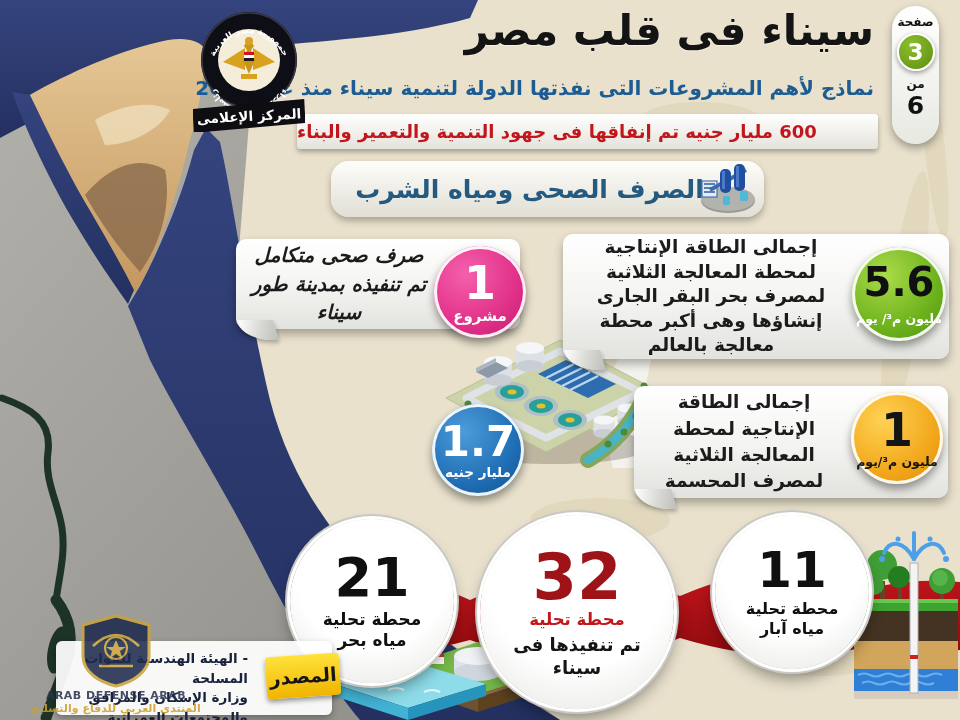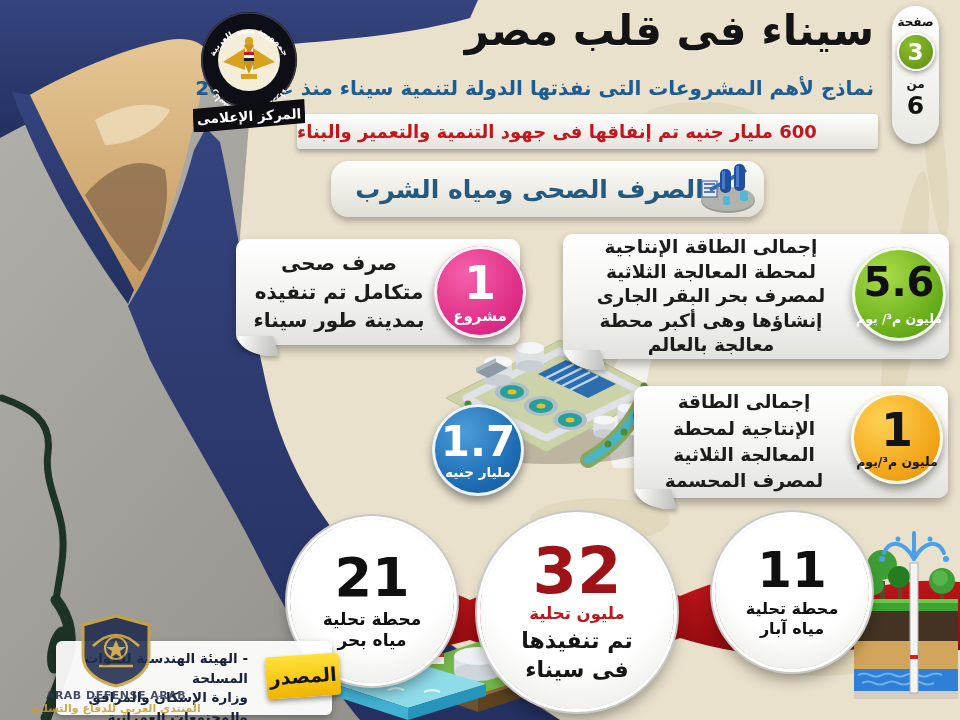--- a/index.html
+++ b/index.html
@@ -41,21 +41,21 @@
         box-shadow:0 4px 7px rgba(0,0,0,.28);display:flex;align-items:center;}
   .section-title{flex:1;text-align:center;padding-right:36px;font-size:25px;font-weight:bold;color:#245a80;}
   .section-icon{position:absolute;right:4px;top:-4px;}
 
   
   .card{position:absolute;z-index:3;background:linear-gradient(180deg,#ffffff 0%,#f3f3f1 55%,#e2e2de 100%);
         border-radius:10px;box-shadow:0 5px 10px rgba(0,0,0,.30);}
   .card::before{content:"";position:absolute;left:4px;bottom:-11px;width:36px;height:20px;
         background:linear-gradient(115deg,#ffffff 0%,#d8d8d4 55%,#bdbdb9 100%);
         border-radius:0 0 0 80%;transform:skewX(16deg);box-shadow:0 3px 4px rgba(0,0,0,.25);}
-  .card-a{left:236px;top:239px;width:284px;height:106px;}
+  .card-a{left:236px;top:239px;width:284px;height:90px;font-style:italic;}
   .card-b{left:563px;top:234px;width:386px;height:125px;}
   .card-c{left:236px;top:397px;width:284px;height:113px;}
   .card-d{left:634px;top:386px;width:314px;height:112px;}
   .card-text{position:absolute;top:0;bottom:0;display:flex;align-items:center;justify-content:center;
         text-align:center;font-weight:bold;color:#1b1b1b;}
   .card-a .card-text{left:10px;width:186px;font-size:20px;line-height:1.42;}
   .card-b .card-text{left:12px;width:272px;font-size:18.5px;line-height:1.32;}
   .card-c .card-text{left:10px;width:186px;font-size:20px;line-height:1.42;}
   .card-d .card-text{left:8px;width:204px;font-size:18.5px;line-height:1.42;}
 
@@ -87,21 +87,21 @@
         background:radial-gradient(circle at 50% 32%,#ffffff 55%,#efefed 82%,#dededa 100%);
         box-shadow:0 0 0 3px #ffffff,0 0 0 5px #c8c8c5,0 9px 16px rgba(0,0,0,.42);
         display:flex;flex-direction:column;align-items:center;justify-content:center;text-align:center;}
   .c21{left:290px;top:519px;width:164px;height:164px;}
   .c32{left:480px;top:515px;width:194px;height:194px;}
   .c11{left:715px;top:515px;width:154px;height:154px;}
   .c21 .num{font-size:54px;font-weight:bold;color:#101010;line-height:1;}
   .c21 .lbl{font-size:17px;font-weight:bold;color:#101010;width:112px;line-height:1.25;margin-top:4px;}
   .c32 .num{font-size:64px;font-weight:bold;color:#9d1317;line-height:1;}
   .c32 .lbl{font-size:16.5px;font-weight:bold;color:#c2161c;line-height:1.1;margin-top:2px;}
-  .c32 .sub{font-size:22px;font-weight:bold;color:#141414;width:150px;line-height:1.3;margin-top:4px;}
+  .c32 .sub{font-size:18px;font-weight:bold;color:#141414;width:150px;line-height:1.3;margin-top:4px;}
   .c11 .num{font-size:50px;font-weight:bold;color:#101010;line-height:1;}
   .c11 .lbl{font-size:16px;font-weight:bold;color:#101010;width:106px;line-height:1.25;margin-top:4px;}
 
   
   .plant{left:438px;top:320px;z-index:2;}
   .well{left:840px;top:515px;z-index:5;}
   .desal{left:328px;top:626px;z-index:5;}
 
   
   .source-box{left:56px;top:641px;width:276px;height:74px;z-index:7;
@@ -333,21 +333,21 @@
     <path fill="url(#ribG)" d="M55,70 Q92,18 190,62 Q297,12 400,58 Q512,10 600,48 Q640,40 680,44
          L680,112 Q640,118 600,104 Q512,134 400,100 Q297,142 190,102 Q92,130 55,70 Z"></path>
   </svg>
 
   <div class="wcircle c21">
     <div class="num">21</div>
     <div class="lbl" dir="rtl">محطة تحلية مياه بحر</div>
   </div>
   <div class="wcircle c32">
     <div class="num">32</div>
-    <div class="lbl" dir="rtl">مليون تحلية</div>
+    <div class="lbl" dir="rtl">محطة تحلية</div>
     <div class="sub" dir="rtl">تم تنفيذها فى سيناء</div>
   </div>
   <div class="wcircle c11">
     <div class="num">11</div>
     <div class="lbl" dir="rtl">محطة تحلية مياه آبار</div>
   </div>
 
   <svg class="abs well" width="120" height="185" viewBox="0 0 120 185">
     <g>
       <rect x="22" y="70" width="5" height="18" fill="#6b4326"></rect>

